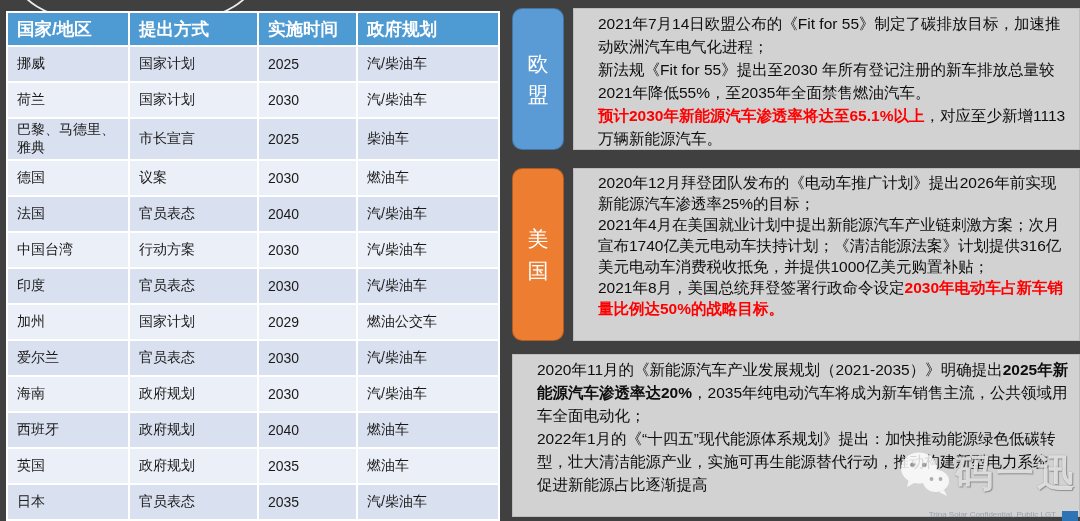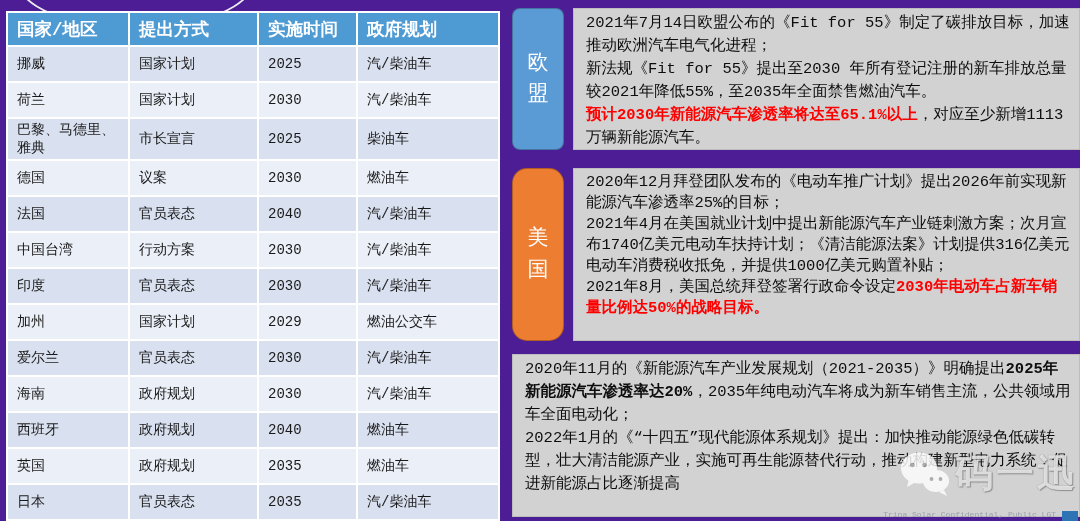--- a/index.html
+++ b/index.html
@@ -1,17 +1,17 @@
 <!DOCTYPE html>
 <html><head>
 <meta charset="utf-8">
 <style>
   html,body{margin:0;padding:0;background:#fff;}
-  .stage{position:relative;width:1080px;height:521px;background:#4c1d95;overflow:hidden;
-         font-family:Liberation Mono, monospace;color:#1a1a1a;}
+  .stage{position:relative;width:1080px;height:521px;background:#404040;overflow:hidden;
+         font-family:Liberation Sans, sans-serif;color:#1a1a1a;}
   
   .arc{position:absolute;left:16px;top:-70px;width:235px;height:95px;border:2px solid #ececec;
        border-radius:50%;}
   
   table.policy{position:absolute;left:6px;top:11px;width:492px;border-collapse:collapse;
                table-layout:fixed;}
   table.policy col.c1{width:122px}table.policy col.c2{width:129px}
   table.policy col.c3{width:99px}table.policy col.c4{width:142px}
   table.policy th,table.policy td{border:2px solid #fff;padding:2px 9px;text-align:left;
                font-size:14px;overflow:hidden;}
@@ -20,21 +20,21 @@
   tr.odd  td{background:#D9E0EF;}
   tr.even td{background:#EBEFF7;}
   
   .section{position:absolute;left:512px;width:568px;display:flex;gap:9px;}
   .sec-0{top:8px;height:142px;}
   .sec-1{top:168px;height:173px;}
   .sec-2{top:354px;height:163px;}
   .sec-label{flex:0 0 50px;border-radius:10px;display:flex;align-items:center;
              justify-content:center;color:#fff;font-size:21px;border:1px solid rgba(0,0,0,0.25);}
   .sec-label span{display:block;width:1.15em;word-break:break-all;text-align:center;line-height:1.5;}
-  .sec-box{flex:1;background:#D2D2D2;border:1px solid #bdbdbd;padding:3px 8px 2px 12px;
+  .sec-box{flex:1;background:#D2D2D2;border:1px solid #bdbdbd;padding:3px 8px 2px 24px;
            font-size:15.5px;white-space:pre-wrap;overflow:hidden;color:#0d0d0d;}
   .sec-0 .sec-box{line-height:23px;}
   .sec-1 .sec-box{line-height:21px;}
   .sec-2 .sec-box{line-height:23px;}
   
   .watermark{position:absolute;right:2px;top:444px;display:flex;align-items:center;gap:2px;
              pointer-events:none;}
   .watermark .wm-text{font-size:38px;font-weight:bold;letter-spacing:3px;
              color:rgba(255,255,255,0.78);
              text-shadow:0 0 1px rgba(40,40,40,0.55),1px 1px 1px rgba(40,40,40,0.35);}
@@ -140,30 +140,30 @@
         <tr class="odd">
           <td>日本</td>
           <td>官员表态</td>
           <td>2035</td>
           <td>汽/柴油车</td>
         </tr>
       </tbody>
   </table>
 
   <section class="section sec-0">
-    <div class="sec-label" style="background-color: rgb(91, 155, 213); border-radius: 8px;">
+    <div class="sec-label" style="background-color: rgb(91, 155, 213);">
         <span>欧盟</span>
       </div>
     <div class="sec-box"><span>2021年7月14日欧盟公布的《Fit for 55》制定了碳排放目标，加速推动欧洲汽车电气化进程；
 新法规《Fit for 55》提出至2030 年所有登记注册的新车排放总量较2021年降低55%，至2035年全面禁售燃油汽车。
 </span><span style="font-weight: bold; color: rgb(255, 0, 0);">预计2030年新能源汽车渗透率将达至65.1%以上</span><span>，对应至少新增1113 万辆新能源汽车。</span></div>
   </section>
 
   <section class="section sec-1">
-    <div class="sec-label" style="background-color: rgb(237, 125, 49); border-radius: 15px;">
+    <div class="sec-label" style="background-color: rgb(237, 125, 49);">
         <span>美国</span>
       </div>
     <div class="sec-box"><span>2020年12月拜登团队发布的《电动车推广计划》提出2026年前实现新能源汽车渗透率25%的目标；
 2021年4月在美国就业计划中提出新能源汽车产业链刺激方案；次月宣布1740亿美元电动车扶持计划；《清洁能源法案》计划提供316亿美元电动车消费税收抵免，并提供1000亿美元购置补贴；
 2021年8月，美国总统拜登签署行政命令设定</span><span style="font-weight: bold; color: rgb(255, 0, 0);">2030年电动车占新车销量比例达50%的战略目标。</span></div>
   </section>
 
   <section class="section sec-2">
     <div class="sec-box"><span>2020年11月的《新能源汽车产业发展规划（2021-2035）》明确提出</span><span style="font-weight: bold;">2025年新能源汽车渗透率达20%</span><span>，2035年纯电动汽车将成为新车销售主流，公共领域用车全面电动化；
 2022年1月的《“十四五”现代能源体系规划》提出：加快推动能源绿色低碳转型，壮大清洁能源产业，实施可再生能源替代行动，推动构建新型电力系统，促进新能源占比逐渐提高</span></div>

